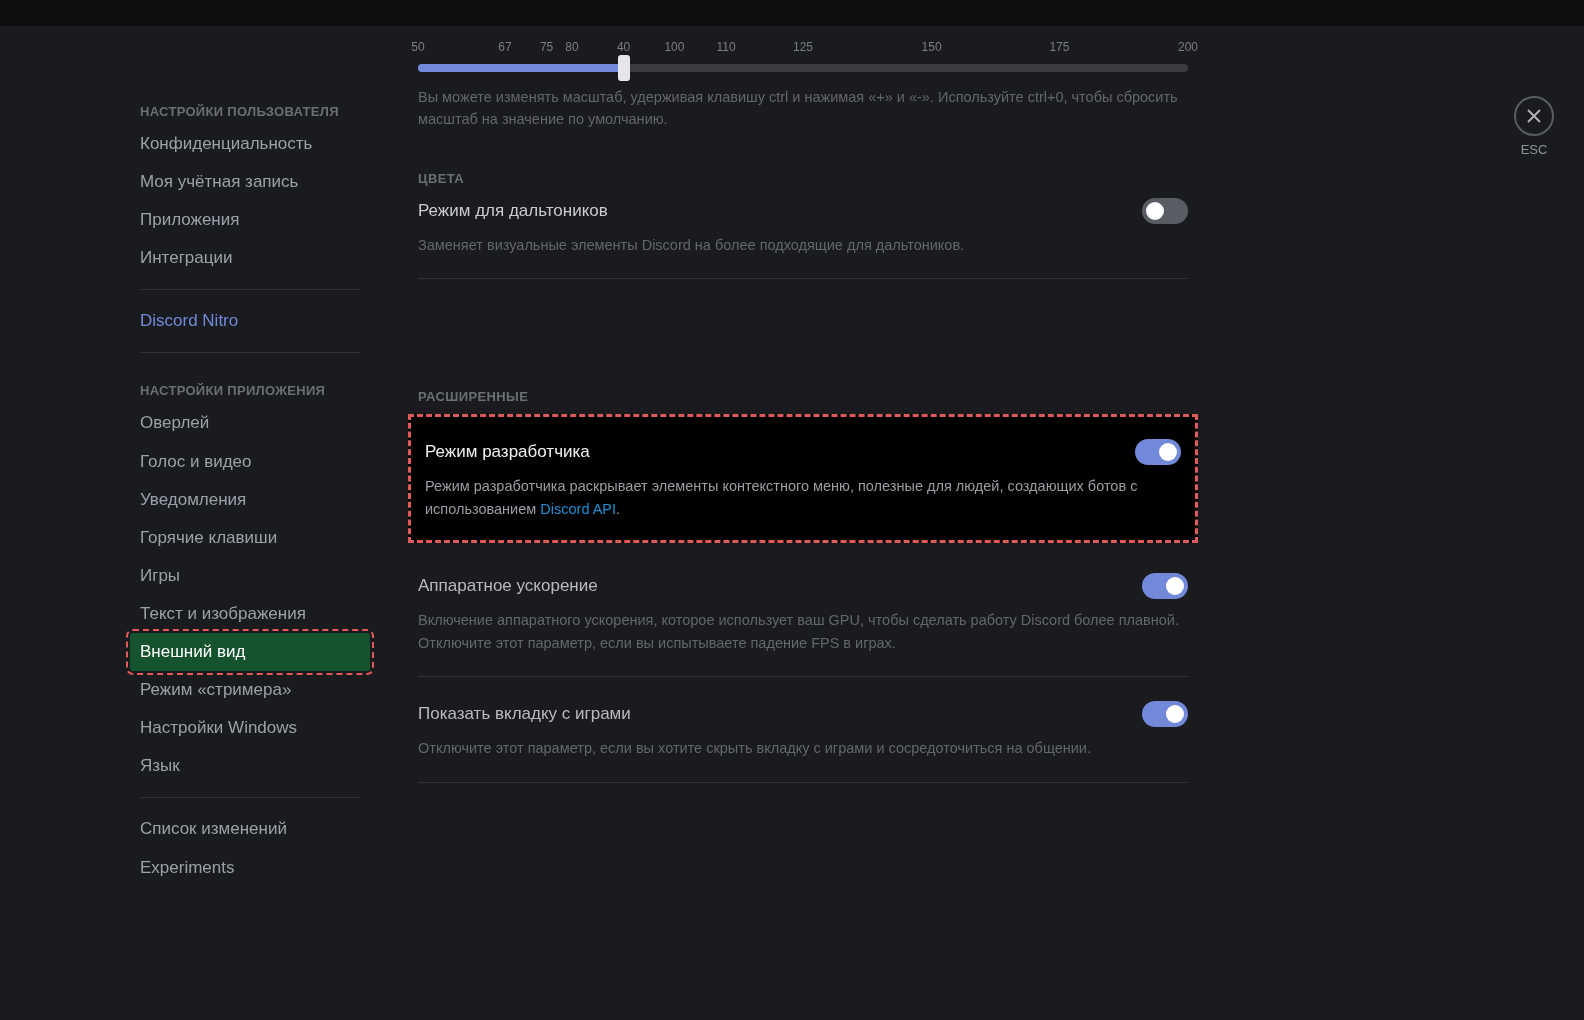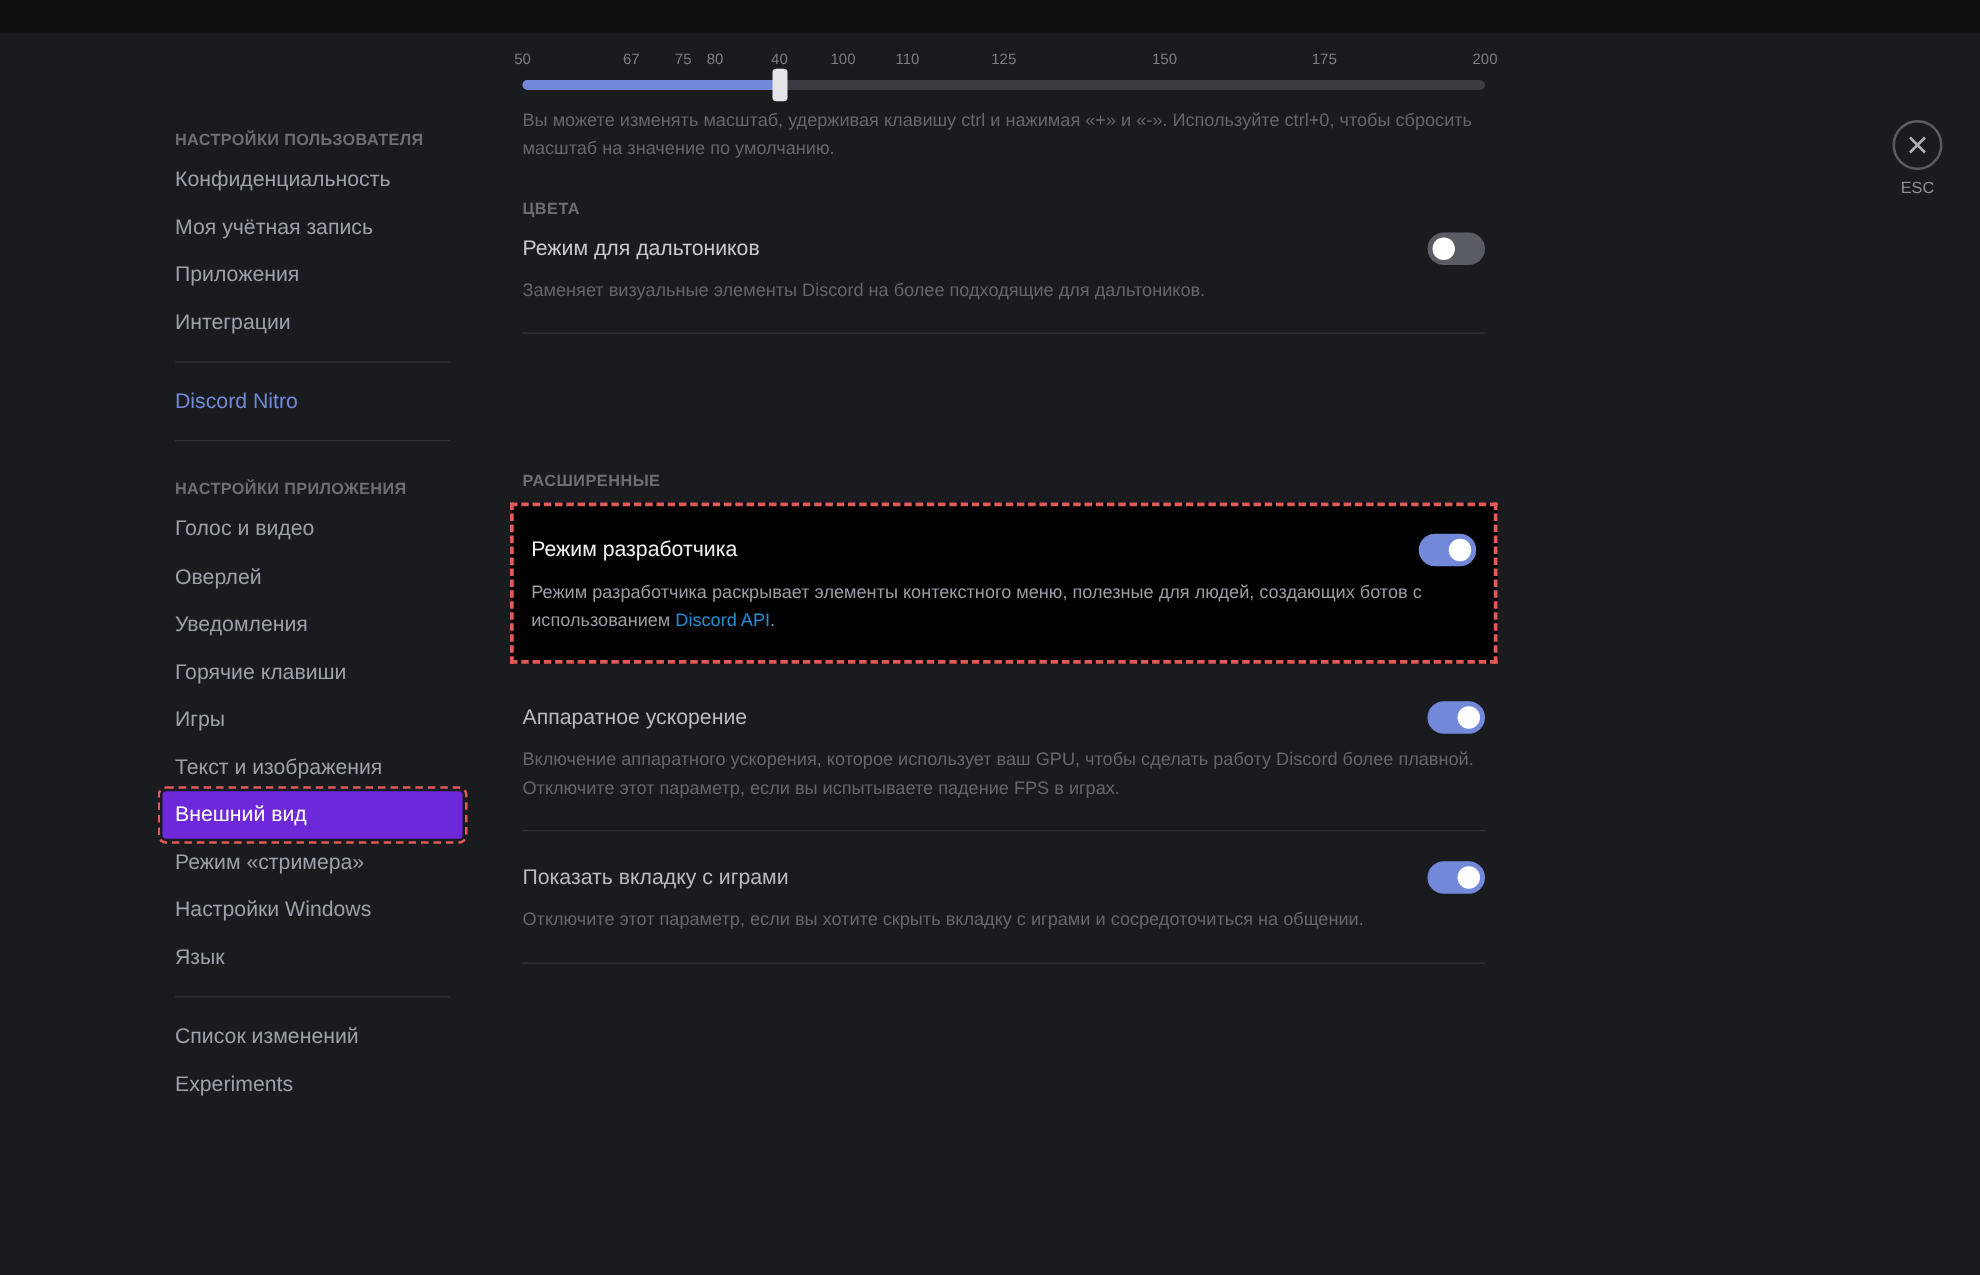--- a/index.html
+++ b/index.html
@@ -40,21 +40,21 @@
     .side-item {
       padding: 8px 10px;
       font-size: 17px;
       color: #9ca0a8;
       border-radius: 3px;
       cursor: pointer;
       line-height: 1.3;
     }
     .side-item.nitro { color: #7289da; }
     .side-item.highlighted {
-      background: #6d28d9;
+      background: #14532d;
       color: #fff;
       outline: 2px dashed #e05a5a;
       outline-offset: 2px;
     }
     .side-divider {
       height: 1px;
       background: #303136;
       margin: 12px 10px;
     }
 
@@ -126,21 +126,21 @@
     }
     .slider-help {
       margin-top: 14px;
       font-size: 14.5px;
       color: #64666d;
       line-height: 1.55;
       max-width: 770px;
     }
 
     .group {
-      margin-top: 28px;
+      margin-top: 40px;
       max-width: 770px;
     }
     .group-heading {
       font-size: 13px;
       font-weight: 700;
       letter-spacing: 0.4px;
       color: #6c6e75;
       text-transform: uppercase;
       margin-bottom: 10px;
     }
@@ -216,22 +216,22 @@
     <div class="sidebar-inner">
       <div class="section-heading">НАСТРОЙКИ ПОЛЬЗОВАТЕЛЯ</div>
       <div class="side-item">Конфиденциальность</div>
       <div class="side-item">Моя учётная запись</div>
       <div class="side-item">Приложения</div>
       <div class="side-item">Интеграции</div>
       <div class="side-divider"></div>
       <div class="side-item nitro">Discord Nitro</div>
       <div class="side-divider"></div>
       <div class="section-heading">НАСТРОЙКИ ПРИЛОЖЕНИЯ</div>
+      <div class="side-item">Оверлей</div>
       <div class="side-item">Голос и видео</div>
-      <div class="side-item">Оверлей</div>
       <div class="side-item">Уведомления</div>
       <div class="side-item">Горячие клавиши</div>
       <div class="side-item">Игры</div>
       <div class="side-item">Текст и изображения</div>
       <div class="side-item highlighted">Внешний вид</div>
       <div class="side-item">Режим «стримера»</div>
       <div class="side-item">Настройки Windows</div>
       <div class="side-item">Язык</div>
       <div class="side-divider"></div>
       <div class="side-item">Список изменений</div>

